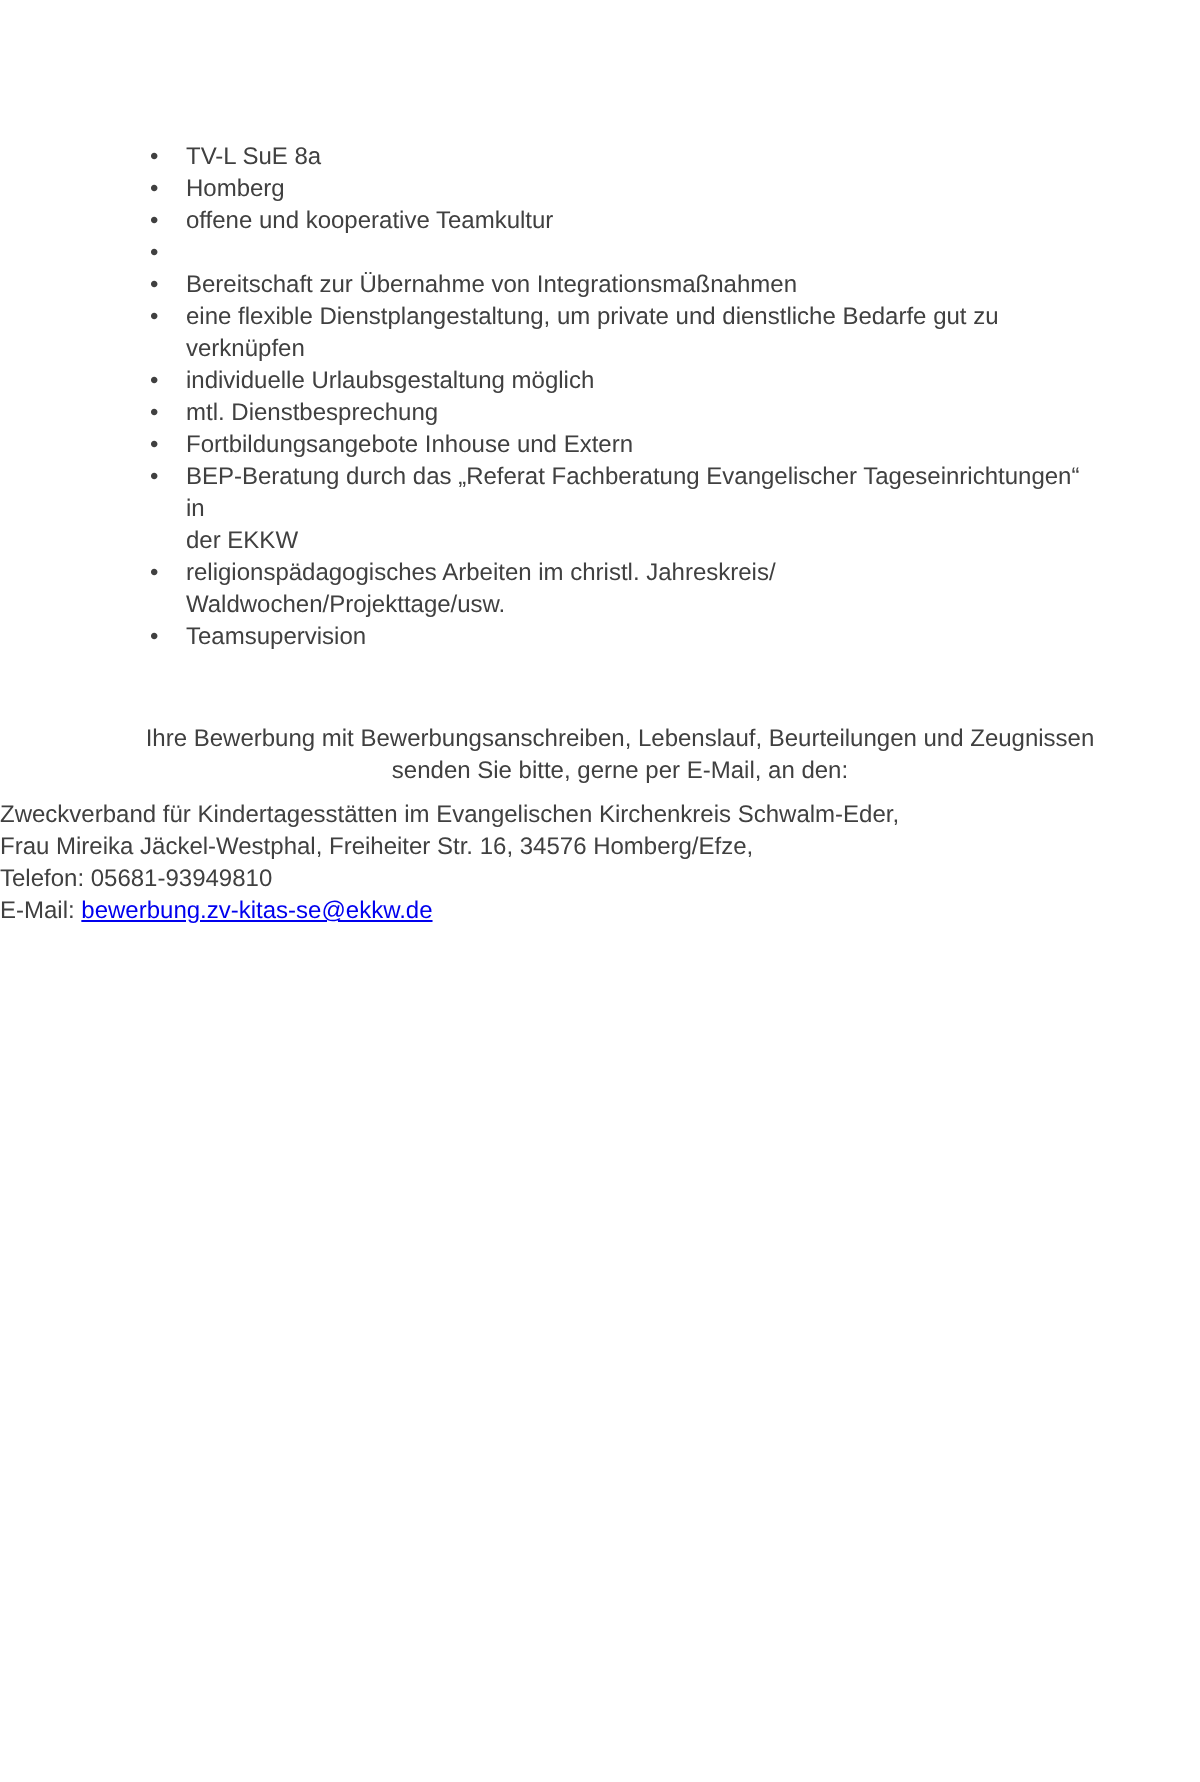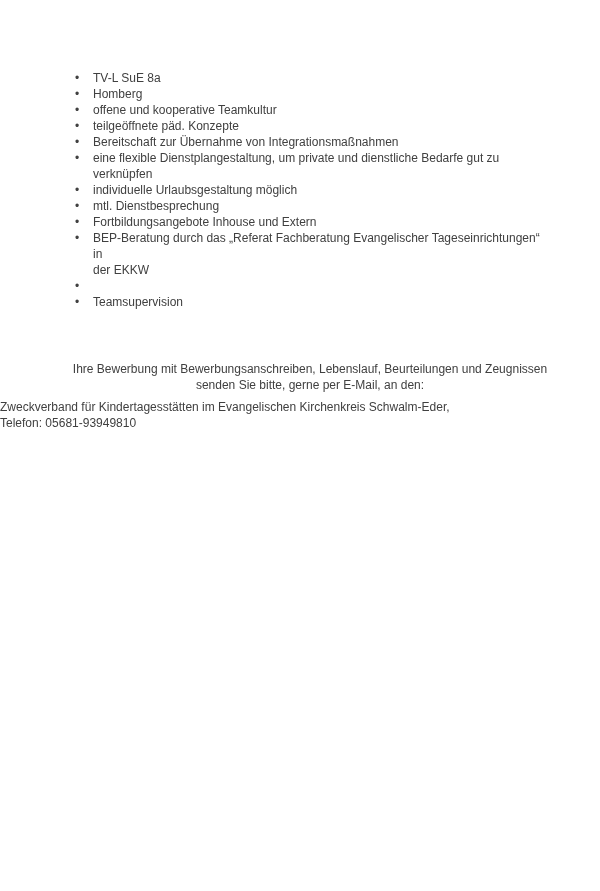--- a/index.html
+++ b/index.html
@@ -77,21 +77,20 @@
     <li>
         <span class="bullet">•</span>
         <span class="item-text">Homberg</span>
       </li>
     <li>
         <span class="bullet">•</span>
         <span class="item-text">offene und kooperative Teamkultur</span>
       </li>
     <li>
         <span class="bullet">•</span>
-        <span class="item-text">teilgeöffnete päd. Konzepte</span>
       </li>
     <li>
         <span class="bullet">•</span>
         <span class="item-text">Bereitschaft zur Übernahme von Integrationsmaßnahmen</span>
       </li>
     <li>
         <span class="bullet">•</span>
         <span class="item-text">eine flexible Dienstplangestaltung, um private und dienstliche Bedarfe gut zu
 verknüpfen</span>
       </li>
@@ -107,28 +106,32 @@
         <span class="bullet">•</span>
         <span class="item-text">Fortbildungsangebote Inhouse und Extern</span>
       </li>
     <li>
         <span class="bullet">•</span>
         <span class="item-text">BEP-Beratung durch das „Referat Fachberatung Evangelischer Tageseinrichtungen“ in
 der EKKW</span>
       </li>
     <li>
         <span class="bullet">•</span>
+        <span class="item-text">religionspädagogisches Arbeiten im christl. Jahreskreis/
+Waldwochen/Projekttage/usw.</span>
       </li>
     <li>
         <span class="bullet">•</span>
         <span class="item-text">Teamsupervision</span>
       </li>
   </ul>
 
   <p class="apply-para">Ihre Bewerbung mit Bewerbungsanschreiben, Lebenslauf, Beurteilungen und Zeugnissen
 senden Sie bitte, gerne per E-Mail, an den:</p>
 
   <div class="contact">
     <div class="line">Zweckverband für Kindertagesstätten im Evangelischen Kirchenkreis Schwalm-Eder,</div>
+    <div class="line">Frau Mireika Jäckel-Westphal, Freiheiter Str. 16, 34576 Homberg/Efze,</div>
     <div class="line">Telefon: 05681-93949810</div>
+    <div class="line"><span>E-Mail: </span><a href="#">bewerbung.zv-kitas-se@ekkw.de</a></div>
   </div>
 
 </div>
 
 </body></html>

